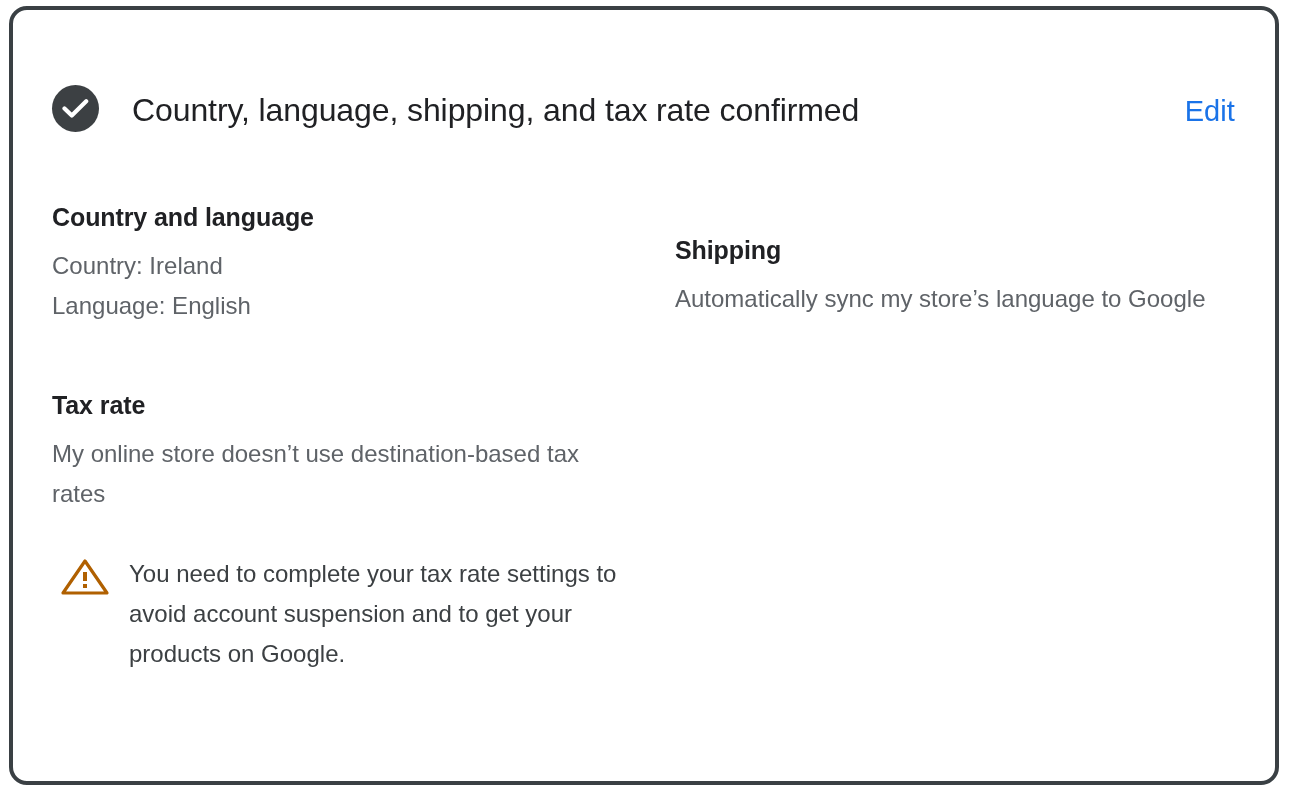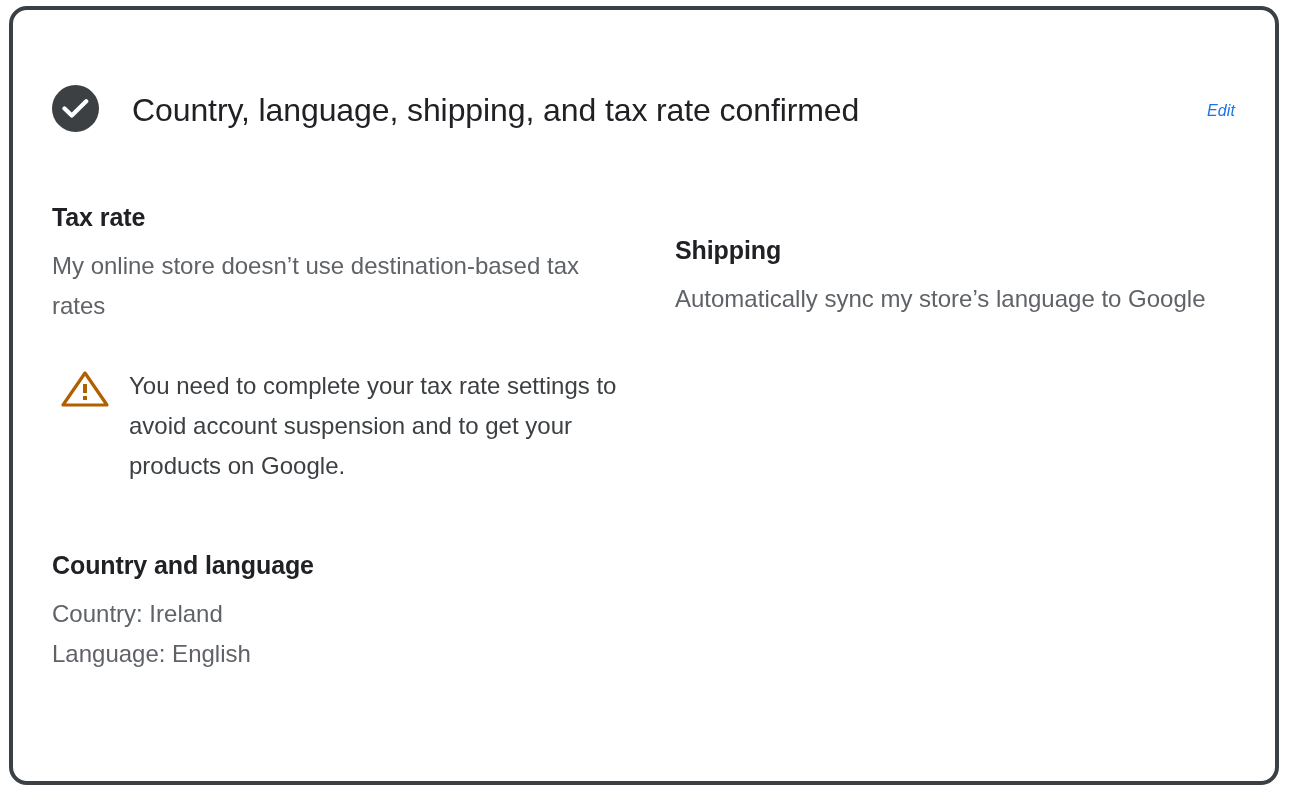--- a/index.html
+++ b/index.html
@@ -78,28 +78,27 @@
     color: #202124;
     letter-spacing: -0.1px;
     white-space: nowrap;
     text-align: center;
   }
 
   .edit-link {
     position: absolute;
     right: 40px;
     top: 84px;
-    font-size: 16px;
+    font-size: 29px;
     line-height: 34px;
     font-weight: 500;
     color: #1a73e8;
     cursor: pointer;
     text-decoration: none;
     letter-spacing: 0.1px;
-    font-style: italic;
   }
 
   
   .col-left {
     position: absolute;
     left: 39px;
     top: 190px;
     width: 600px;
   }
   .col-right {
@@ -181,42 +180,42 @@
             <path d="M2.5 12.5 L9.8 19.6 L24.2 5.2" fill="none" stroke="#ffffff" stroke-width="4.2" stroke-linecap="round" stroke-linejoin="round"></path>
           </svg>
         </div>
 
         <div class="header-title">Country, language, shipping, and tax rate confirmed</div>
 
         <a class="edit-link" href="#">Edit</a>
       </div>
 
       <div class="col-left">
+
+        <div class="section">
+          <h3 class="section-title">Country and language</h3>
+          <p class="section-body">Country: Ireland<br>Language: English</p>
+        </div>
 
         <div class="section">
           <h3 class="section-title">Tax rate</h3>
           <p class="section-body narrow">My online store doesn’t use destination-based tax rates</p>
 
           <div class="warning">
             <span class="warning-icon">
               <svg viewBox="0 0 50 38" xmlns="http://www.w3.org/2000/svg" aria-hidden="true">
                 <path d="M25 3 L47 35 L3 35 Z" fill="none" stroke="#b06000" stroke-width="3.2" stroke-linejoin="round" stroke-linecap="round"></path>
                 <rect x="23" y="14" width="4" height="9" fill="#b06000"></rect>
                 <rect x="23" y="26" width="4" height="4" fill="#b06000"></rect>
               </svg>
             </span>
             <p class="warning-text">You need to complete your tax rate settings to avoid account suspension and to get your products on Google.</p>
           </div>
         </div>
 
-        <div class="section">
-          <h3 class="section-title">Country and language</h3>
-          <p class="section-body">Country: Ireland<br>Language: English</p>
-        </div>
-
       </div>
 
       <div class="col-right">
         <div class="section">
           <h3 class="section-title">Shipping</h3>
           <p class="section-body">Automatically sync my store’s language to Google</p>
         </div>
       </div>
 
     </div>

